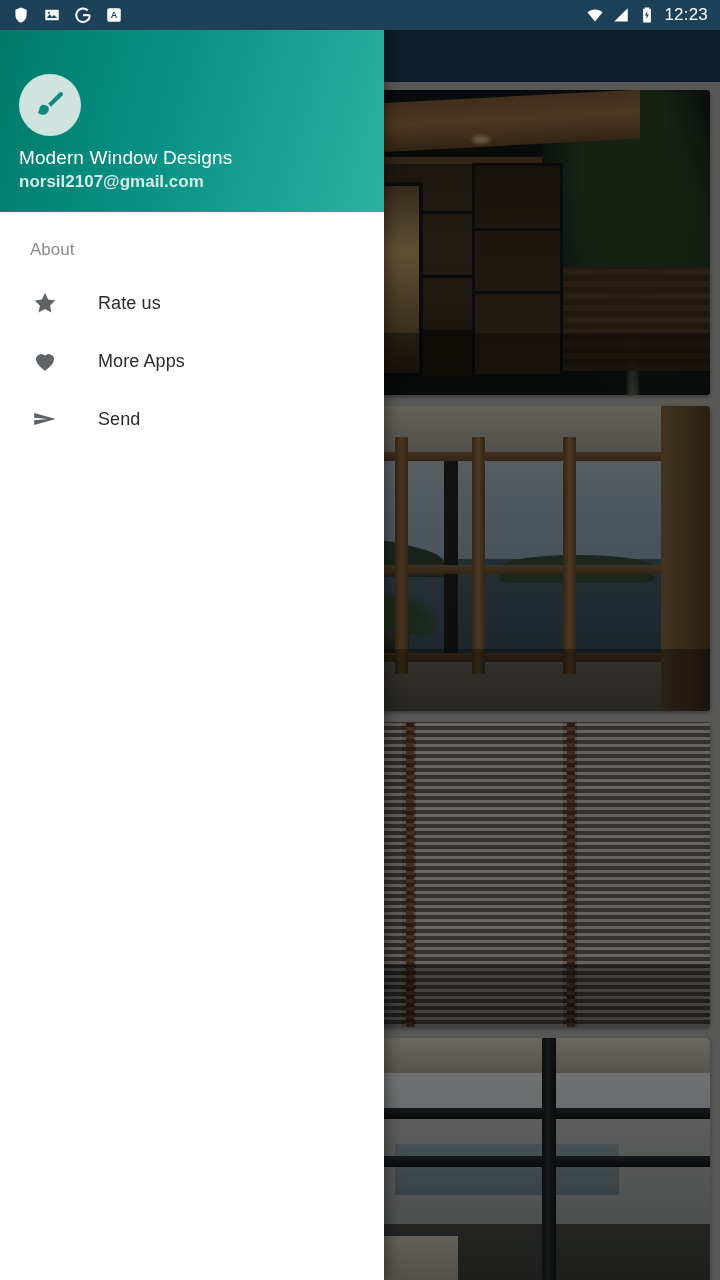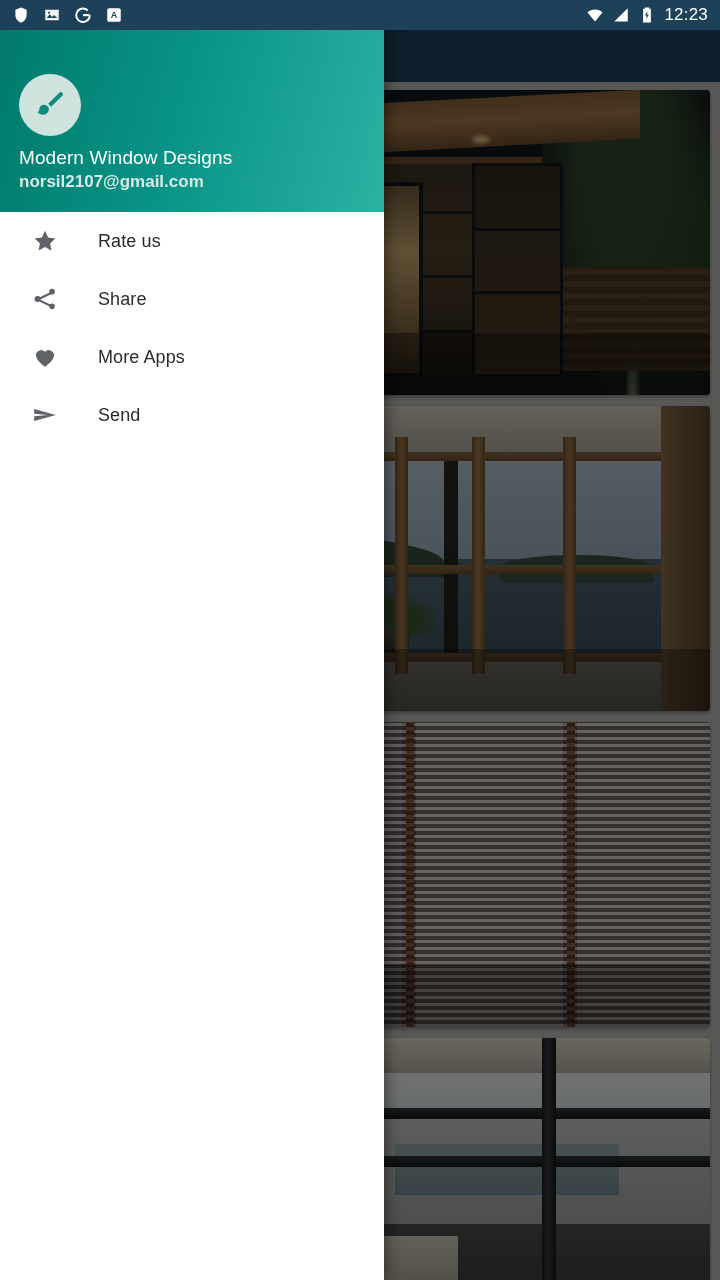--- a/index.html
+++ b/index.html
@@ -424,41 +424,31 @@
     <div id="drawer-avatar">
       <svg viewBox="0 0 24 24" fill="#0f8a7c">
         <path d="M20.7 3.3c-.6-.6-1.5-.6-2.1 0l-7.9 7.9 2.1 2.1 7.9-7.9c.6-.6.6-1.5 0-2.1z"></path>
         <path d="M9.6 12.6c-.5-.5-1.2-.8-2-.8-1.7 0-3.1 1.4-3.1 3.1 0 1.3-.6 1.9-1.2 2.3 .9 1 2.3 1.7 3.9 1.7 2.2 0 4-1.8 4-4 0-.8-.3-1.5-.8-2l-.8-.3z"></path>
       </svg>
     </div>
     <div id="drawer-name">Modern Window Designs</div>
     <div id="drawer-email">norsil2107@gmail.com</div>
   </div>
 
+  <div id="drawer-section-title">About</div>
 
   <div class="drawer-item">
     <span class="di-icon">
       <svg viewBox="0 0 24 24">
           <path d="M12 2.5l2.9 6.2 6.6.9-4.8 4.6 1.2 6.6L12 17.6 6.1 20.8l1.2-6.6L2.5 9.6l6.6-.9z"></path>
         </svg>
     </span>
     <span class="di-label">Rate us</span>
   </div>
 
-  <div class="drawer-item">
-    <span class="di-icon">
-      <svg viewBox="0 0 24 24">
-        <circle cx="18.5" cy="5.2" r="2.6"></circle>
-          <circle cx="18.5" cy="18.8" r="2.6"></circle>
-          <circle cx="5.2" cy="12" r="2.8"></circle>
-        <path d="M6.8 10.6l10.3-5 .9 1.8-10.3 5zM7.7 12.6l10.3 5-.9 1.8-10.3-5z"></path>
-      </svg>
-    </span>
-    <span class="di-label">Share</span>
-  </div>
 
   <div class="drawer-item">
     <span class="di-icon">
       <svg viewBox="0 0 24 24">
           <path d="M12 21s-8.4-5.3-8.4-11A4.9 4.9 0 0 1 12 7.2 4.9 4.9 0 0 1 20.4 10c0 5.7-8.4 11-8.4 11z"></path>
         </svg>
     </span>
     <span class="di-label">More Apps</span>
   </div>
 

